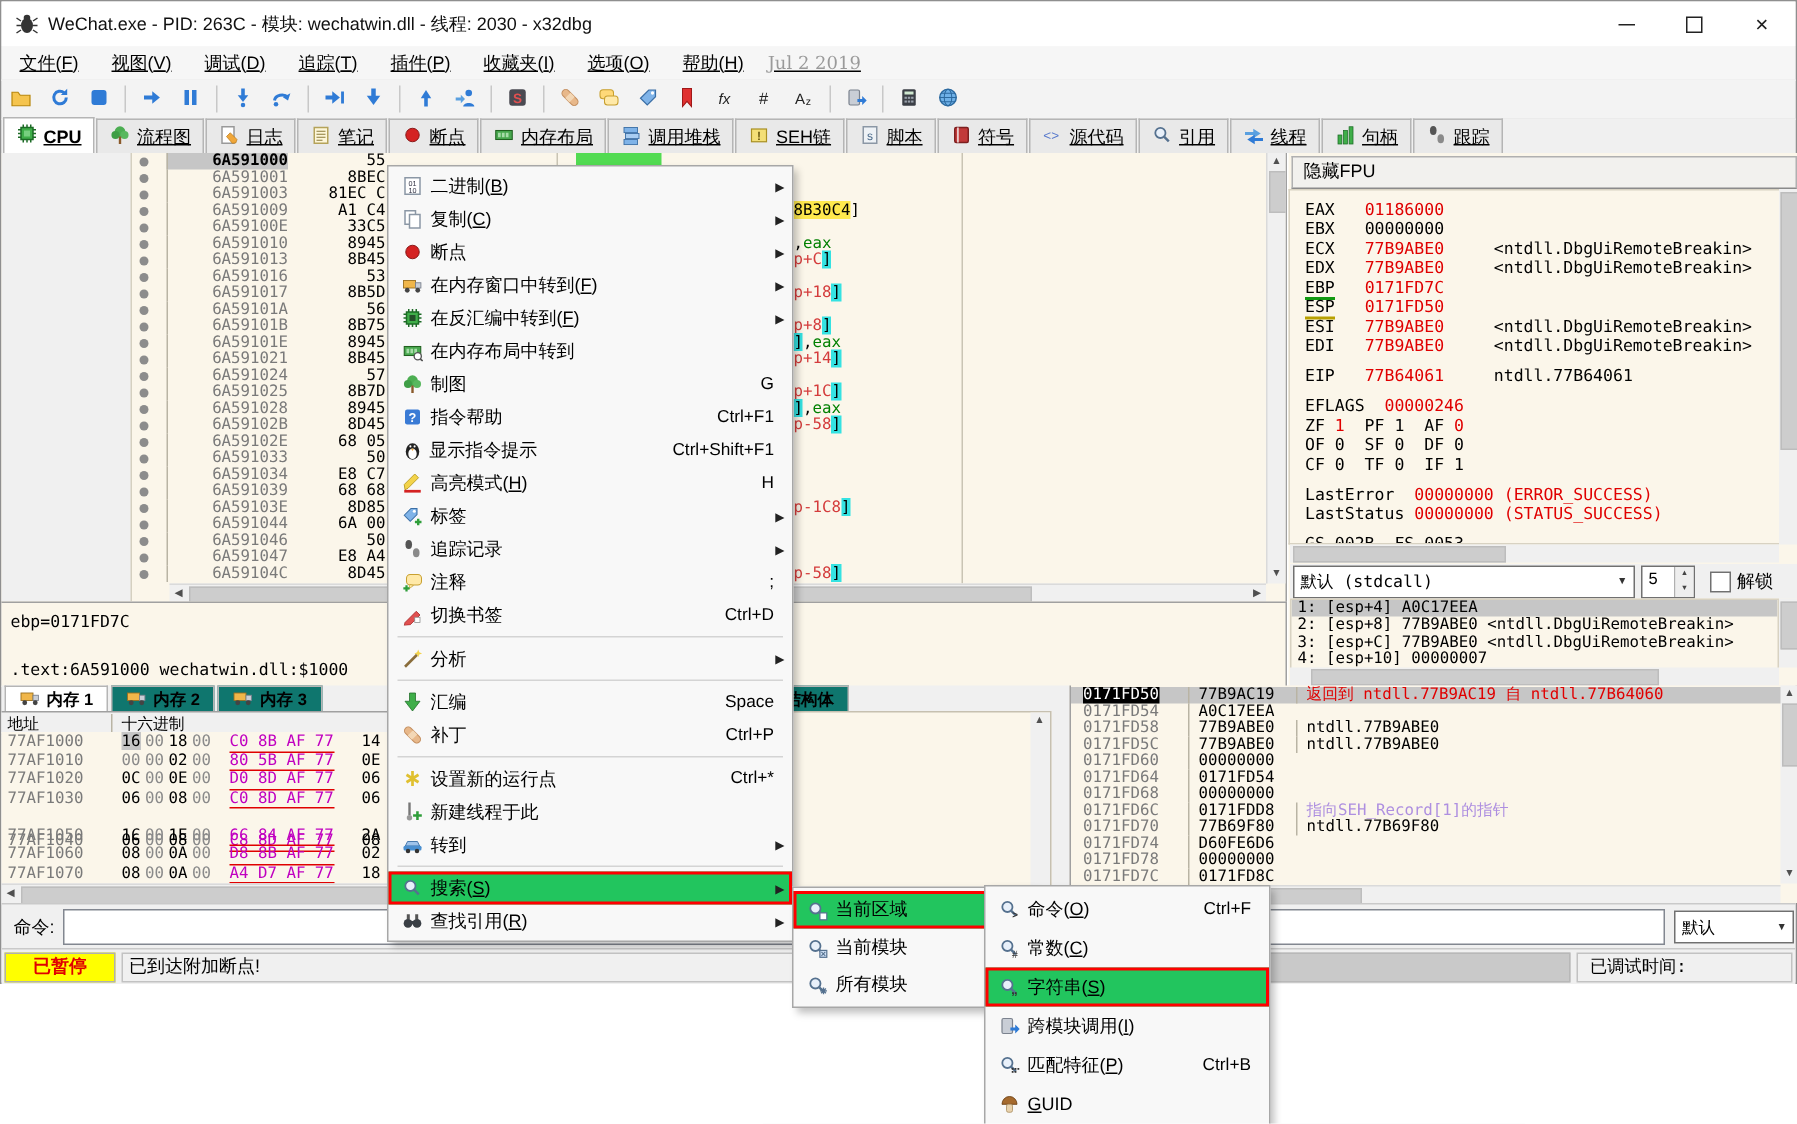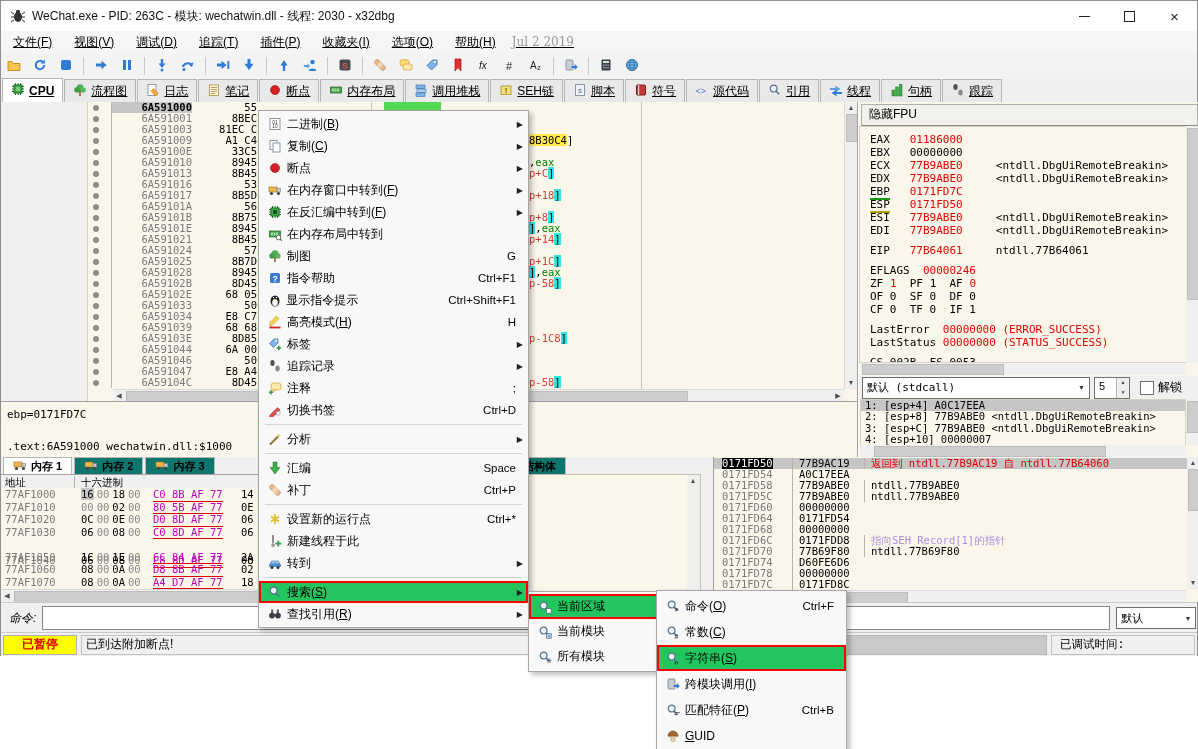--- a/index.html
+++ b/index.html
@@ -98,21 +98,21 @@
   #stackPane{position:absolute;left:712px;top:456px;width:486px;height:145px;background:#FBF6EA;border-left:1px solid #a0a0a0;}
   .srow{position:absolute;height:11px;width:100%;font-size:10.5px;line-height:11px;white-space:pre;font-family:"DejaVu Sans Mono",monospace;}
   .srow .a{position:absolute;left:8px;color:#7a7a7a;}
   .srow .v{position:absolute;left:78px;color:#000;border-left:1px solid #b9b4a4;padding-left:6px;}
   .srow .c{position:absolute;left:150px;padding-left:6px;border-left:1px solid #b9b4a4;}
   .srow.sel{background:#c6c6c6;}
   .srow.sel .a{background:#000;color:#fff;}
   .cm-red{color:#e00000;} .cm-pur{color:#AE8FE0;} .cm-blk{color:#000;}
   
   #cmdbar{position:absolute;left:0;top:601px;width:100%;height:30px;background:#f0f0f0;border-top:1px solid #c9c9c9;display:flex;align-items:center;}
-  #cmdbar .lbl{margin:0 6px 0 8px;font-style:italic;}
+  #cmdbar .lbl{margin:0 6px 0 8px;}
   #cmdInput{width:1062px;height:20px;background:#fff;border:1px solid #828790;}
   #cmdCombo{width:70px;margin-left:6px;}
   #statusbar{position:absolute;left:0;top:631px;width:100%;height:23px;background:#f0f0f0;border-top:1px solid #c9c9c9;display:flex;align-items:center;}
   #stBadge{width:72px;height:18px;margin-left:2px;background:#ffff00;border:1px solid #b0b0b0;color:#e00000;font-weight:bold;text-align:center;line-height:17px;}
   #stMsg{width:628px;height:18px;margin-left:4px;border:1px solid #c2c2c2;padding:0 4px;line-height:17px;background:#f0f0f0;}
   #stProg{width:322px;height:18px;margin-left:4px;border:1px solid #b8b8b8;background:#c9c9c9;}
   #stTime{flex:1;height:18px;margin:0 2px 0 4px;border:1px solid #c2c2c2;line-height:17px;padding-left:8px;background:#f0f0f0;font-family:"DejaVu Sans Mono",monospace;font-size:11.5px;}
   
   .menu{position:absolute;background:#f8f8f8;border:1px solid #a7a7a7;box-shadow:3px 3px 5px rgba(0,0,0,.25);padding:2px 0;z-index:50;}
   .m-item{display:flex;align-items:center;padding:0 2px 0 4px;position:relative;}

